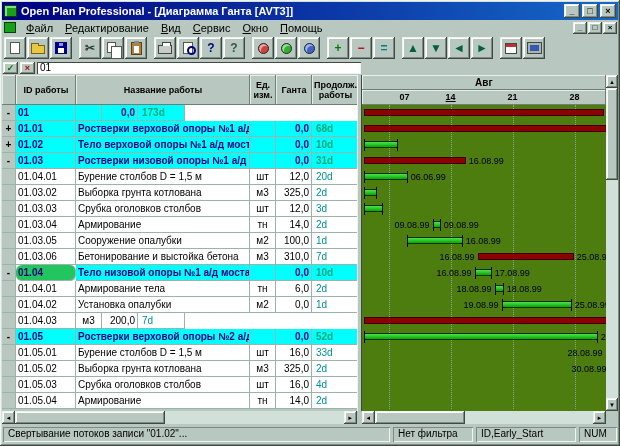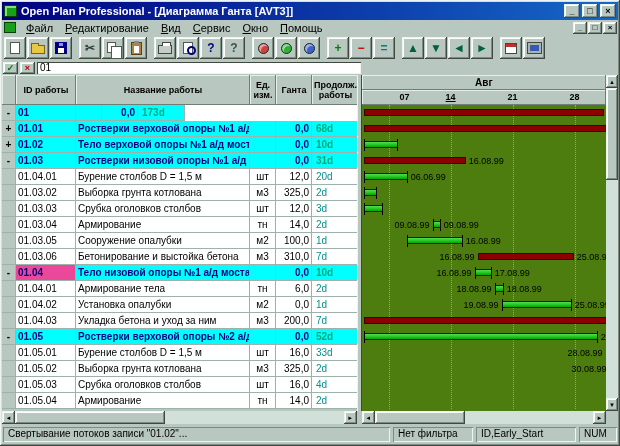--- a/index.html
+++ b/index.html
@@ -301,21 +301,21 @@
           <div class="trow">
             <div class="cell c-ind w-ind"></div>
             <div class="cell c-id w-id">01.03.06</div>
             <div class="cell c-name w-name">Бетонирование и выстойка бетона</div>
             <div class="cell c-unit w-unit">м3</div>
             <div class="cell c-vol w-vol">310,0</div>
             <div class="cell c-dur w-dur">7d</div>
           </div>
           <div class="trow sum" style="--hl: #00ffff;">
             <div class="cell c-ind w-ind">-</div>
-            <div class="cell c-id w-id" style="background: #ec4899;">01.04</div>
+            <div class="cell c-id w-id" style="background: #22c55e; border-radius: 6px;">01.04</div>
             <div class="cell c-name w-name" style="background: rgb(0, 255, 255);">Тело низовой опоры №1 а/д моста</div>
             <div class="cell c-unit w-unit" style="background: rgb(0, 255, 255);"></div>
             <div class="cell c-vol w-vol" style="background: rgb(0, 255, 255);">0,0</div>
             <div class="cell c-dur w-dur" style="background: rgb(0, 255, 255);">10d</div>
           </div>
           <div class="trow">
             <div class="cell c-ind w-ind"></div>
             <div class="cell c-id w-id">01.04.01</div>
             <div class="cell c-name w-name">Армирование тела</div>
             <div class="cell c-unit w-unit">тн</div>
@@ -326,21 +326,20 @@
             <div class="cell c-ind w-ind"></div>
             <div class="cell c-id w-id">01.04.02</div>
             <div class="cell c-name w-name">Установка опалубки</div>
             <div class="cell c-unit w-unit">м2</div>
             <div class="cell c-vol w-vol">0,0</div>
             <div class="cell c-dur w-dur">1d</div>
           </div>
           <div class="trow">
             <div class="cell c-ind w-ind"></div>
             <div class="cell c-id w-id">01.04.03</div>
-            <div class="cell c-name w-name">Укладка бетона и уход за ним</div>
             <div class="cell c-unit w-unit">м3</div>
             <div class="cell c-vol w-vol">200,0</div>
             <div class="cell c-dur w-dur">7d</div>
           </div>
           <div class="trow sum" style="--hl: #00ffff;">
             <div class="cell c-ind w-ind">-</div>
             <div class="cell c-id w-id" style="background: rgb(0, 255, 255);">01.05</div>
             <div class="cell c-name w-name" style="background: rgb(0, 255, 255);">Ростверки верховой опоры №2 а/д</div>
             <div class="cell c-unit w-unit" style="background: rgb(0, 255, 255);"></div>
             <div class="cell c-vol w-vol" style="background: rgb(0, 255, 255);">0,0</div>

